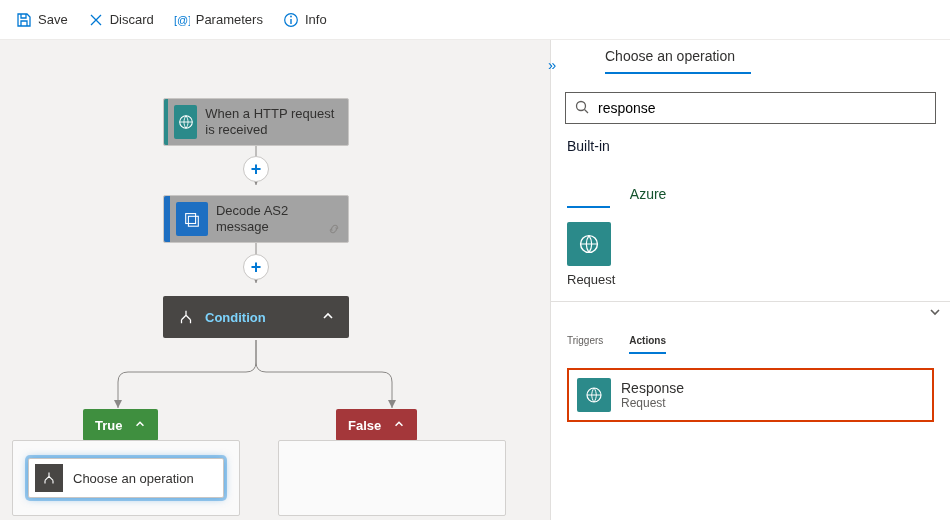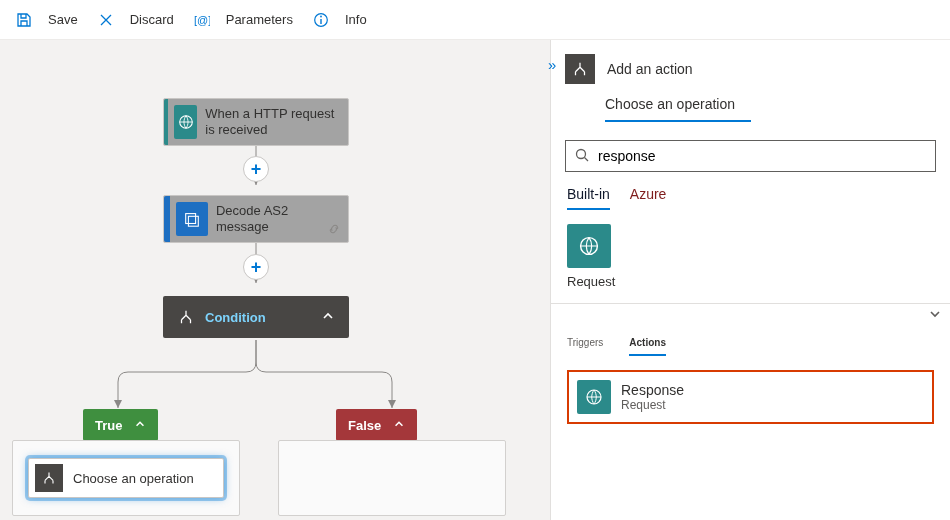--- a/index.html
+++ b/index.html
@@ -1,18 +1,18 @@
 <!DOCTYPE html>
 <html><head>
 <meta charset="utf-8">
 <style>
   * { box-sizing: border-box; margin: 0; padding: 0; }
   body { font-family: "Segoe UI", Arial, sans-serif; font-size: 13px; color: #323130; background: #fff; width: 950px; height: 520px; overflow: hidden; }
   .toolbar { height: 40px; display: flex; align-items: center; padding: 0 8px; gap: 4px; border-bottom: 1px solid #edebe9; }
-  .tb-btn { display: flex; align-items: flex-start; gap: 16px; padding: 4px 8px; cursor: pointer; color: #323130; }
+  .tb-btn { display: flex; align-items: flex-start; gap: 6px; padding: 4px 8px; cursor: pointer; color: #323130; }
   .tb-icon { color: #0078d4; display: inline-flex; align-items: center; justify-content: center; }
   .main { display: flex; height: 480px; }
   .canvas { flex: 1; background: #f3f2f1; position: relative; }
   .right { width: 400px; border-left: 1px solid #e1dfdd; background: #fff; display: flex; flex-direction: column; position: relative; }
 
   
   .node { position: absolute; background: #a3a3a3; border: 1px solid #c8c6c4; border-radius: 2px; display: flex; align-items: center; }
   .node .strip { width: 6px; align-self: stretch; border-radius: 2px 0 0 2px; }
   .node .ico { width: 34px; height: 34px; margin: 6px; display: flex; align-items: center; justify-content: center; color: #fff; border-radius: 2px; }
   .node .label { padding: 4px 10px 4px 2px; font-size: 13px; line-height: 1.25; }
@@ -30,21 +30,21 @@
   .rp-header { display: flex; align-items: center; padding: 14px 14px 4px 14px; gap: 12px; position: relative; }
   .collapse-btn { position: absolute; left: -3px; top: 16px; color: #0078d4; font-size: 15px; }
   .rp-icon { width: 30px; height: 30px; background: #484644; display: flex; align-items: center; justify-content: center; }
   .rp-title { font-size: 14px; }
   .rp-subheader { padding: 8px 14px 0 54px; font-size: 14px; }
   .rp-underline { height: 2px; background: #0078d4; width: 146px; margin: 8px 0 0 54px; }
   .rp-search { margin: 18px 14px 0 14px; border: 1px solid #605e5c; height: 32px; display: flex; align-items: center; padding: 0 8px; }
   .rp-search input { border: none; outline: none; font-size: 14px; flex: 1; margin-left: 8px; background: transparent; }
   .rp-tabs { display: flex; gap: 20px; padding: 14px 14px 0 16px; font-size: 14px; }
   .rp-tabs .active { font-weight: 400; color: #0f172a; border-bottom: 2px solid #0078d4; padding-bottom: 6px; }
-  .rp-tabs .inactive { color: #7f1d1d; padding-bottom: 6px; }
+  .rp-tabs .inactive { color: #14532d; padding-bottom: 6px; margin-top: 48px; }
   .rp-request-row { display: flex; flex-direction: column; align-items: flex-start; gap: 6px; padding: 14px 16px; }
   .req-ico { width: 44px; height: 44px; background: #2b8a8a; border-radius: 2px; display: flex; align-items: center; justify-content: center; }
   .req-label { font-size: 13px; }
   .rp-divider { border-top: 1px solid #e1dfdd; display: flex; align-items: center; justify-content: flex-end; height: 24px; padding-right: 8px; }
   .rp-subtabs { display: flex; gap: 26px; padding: 10px 16px 0 16px; font-size: 10px; }
   .rp-subtabs .active { font-weight: 600; border-bottom: 2px solid #0078d4; padding-bottom: 6px; text-align: center; }
   .rp-subtabs .inactive { color: #605e5c; padding-bottom: 6px; }
   .rp-item { margin: 14px 16px; border: 2px solid #d83b01; display: flex; align-items: center; padding: 8px; gap: 10px; }
   .rp-item-ico { width: 34px; height: 34px; background: #2b8a8a; display: flex; align-items: center; justify-content: center; border-radius: 2px; }
   .rp-item-txt .t { font-size: 14px; }
@@ -178,28 +178,20 @@
         <svg width="16" height="16" viewBox="0 0 20 20">
             <path d="M10 3v5 M10 8l-5 5 M10 8l5 5 M5 13v4 M15 13v4" stroke="#fff" stroke-width="1.4" fill="none"></path>
           </svg>
       </div>
       <span style="margin-left:4px;">Choose an operation</span>
     </div>
   </div>
 
   <div class="right">
     <span class="collapse-btn">»</span>
-    <div class="rp-header">
-      <div class="rp-icon">
-        <svg width="18" height="18" viewBox="0 0 20 20">
-            <path d="M10 3v5 M10 8l-5 5 M10 8l5 5 M5 13v4 M15 13v4" stroke="#fff" stroke-width="1.4" fill="none"></path>
-          </svg>
-      </div>
-      <div class="rp-title">Add an action</div>
-    </div>
     <div class="rp-subheader">Choose an operation</div>
     <div class="rp-underline"></div>
 
     <div class="rp-search">
       <span>
         <svg width="16" height="16" viewBox="0 0 16 16">
             <circle cx="7" cy="7" r="4.5" fill="none" stroke="#605e5c" stroke-width="1.3"></circle>
             <line x1="10.5" y1="10.5" x2="14" y2="14" stroke="#605e5c" stroke-width="1.3"></line>
           </svg>
       </span>

